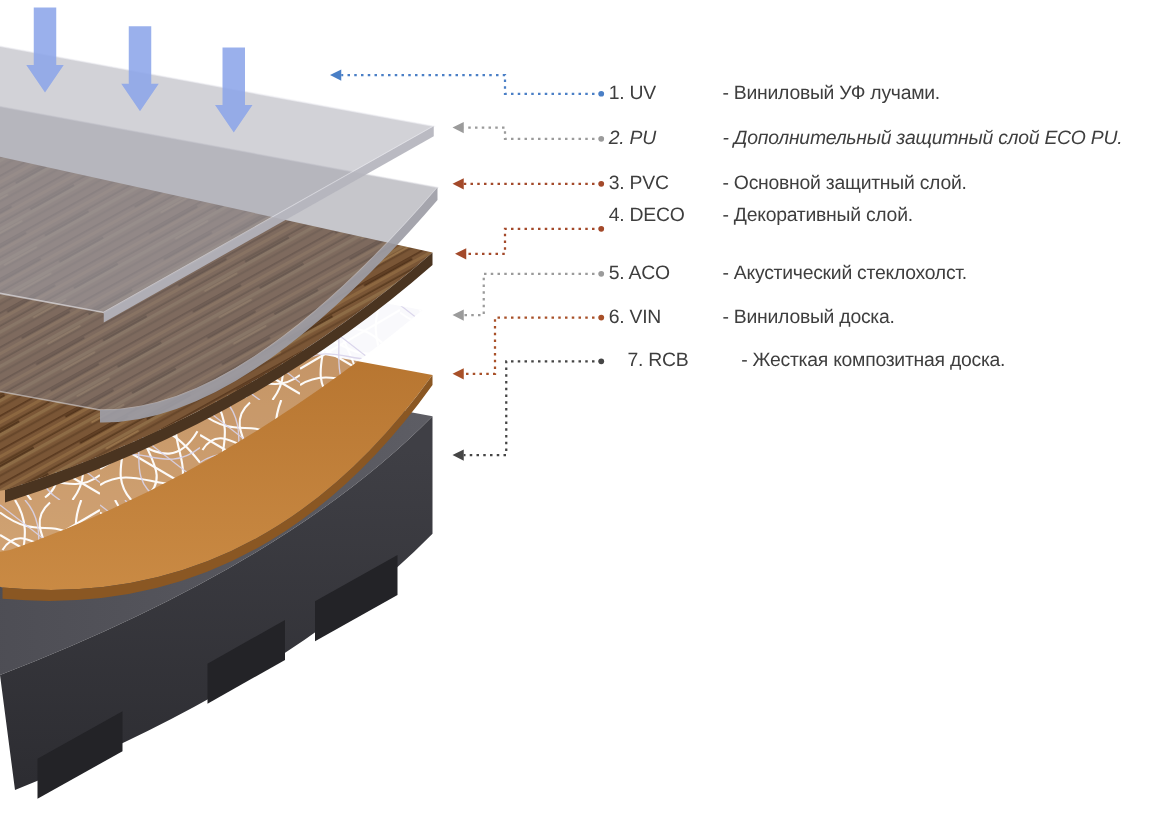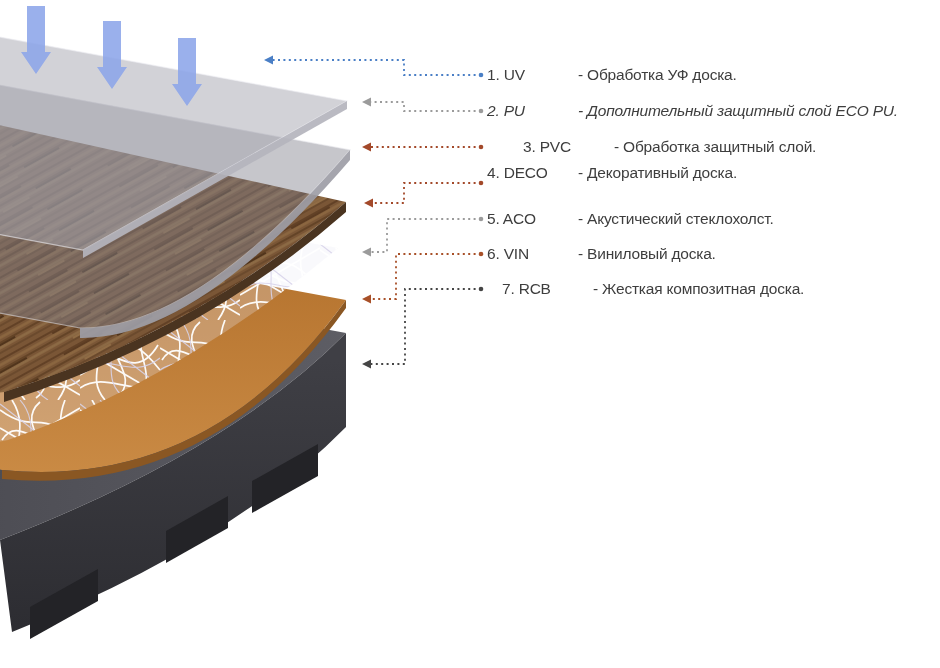--- a/index.html
+++ b/index.html
@@ -6,21 +6,21 @@
   body{width:940px;height:668px;overflow:hidden;font-family:"Liberation Sans",sans-serif;}
   .stage{position:relative;width:940px;height:668px;background:#fff;}
   .stage svg{position:absolute;left:0;top:0;}
   .labels{position:absolute;left:0;top:0;width:940px;height:668px;pointer-events:none;}
   .lrow{position:absolute;left:487px;height:20px;line-height:20px;white-space:nowrap;
         font-size:15.5px;letter-spacing:-0.2px;color:#3e3e3e;font-weight:400;}
   .lrow .code{display:inline-block;}
   .lrow .desc{position:absolute;left:91px;top:0;}
   .lrow:nth-child(1){top:65px;}
   .lrow:nth-child(2){top:101px;font-style:italic;}
-  .lrow:nth-child(3){top:137px;margin-left:36px;}
+  .lrow:nth-child(3){top:137px;}
   .lrow:nth-child(4){top:163px;}
   .lrow:nth-child(5){top:209px;}
   .lrow:nth-child(6){top:244px;}
   .lrow:nth-child(7){top:279px;margin-left:15px;}
   .leader{fill:none;stroke-width:1.8;stroke-dasharray:2 3.4;}
 </style>
 </head>
 <body>
 
 <div class="stage">
@@ -145,33 +145,33 @@
         <polyline class="leader" points="481,289 405,289 405,364 371,364" stroke="#454545"></polyline>
         <polygon points="362,364 371,359.5 371,368.5" fill="#454545"></polygon>
         <circle cx="481" cy="289" r="2.3" fill="#454545"></circle>
       </g>
     </g>
   </svg>
 
   <div class="labels">
     <div class="lrow">
       <span class="code">1. UV</span>
-      <span class="desc">- Обработка УФ доска.</span>
+      <span class="desc">- Виниловый УФ лучами.</span>
     </div>
     <div class="lrow">
       <span class="code">2. PU</span>
       <span class="desc">- Дополнительный защитный слой ECO PU.</span>
     </div>
     <div class="lrow">
       <span class="code">3. PVC</span>
-      <span class="desc">- Обработка защитный слой.</span>
+      <span class="desc">- Основной защитный слой.</span>
     </div>
     <div class="lrow">
       <span class="code">4. DECO</span>
-      <span class="desc">- Декоративный доска.</span>
+      <span class="desc">- Декоративный слой.</span>
     </div>
     <div class="lrow">
       <span class="code">5. ACO</span>
       <span class="desc">- Акустический стеклохолст.</span>
     </div>
     <div class="lrow">
       <span class="code">6. VIN</span>
       <span class="desc">- Виниловый доска.</span>
     </div>
     <div class="lrow">

